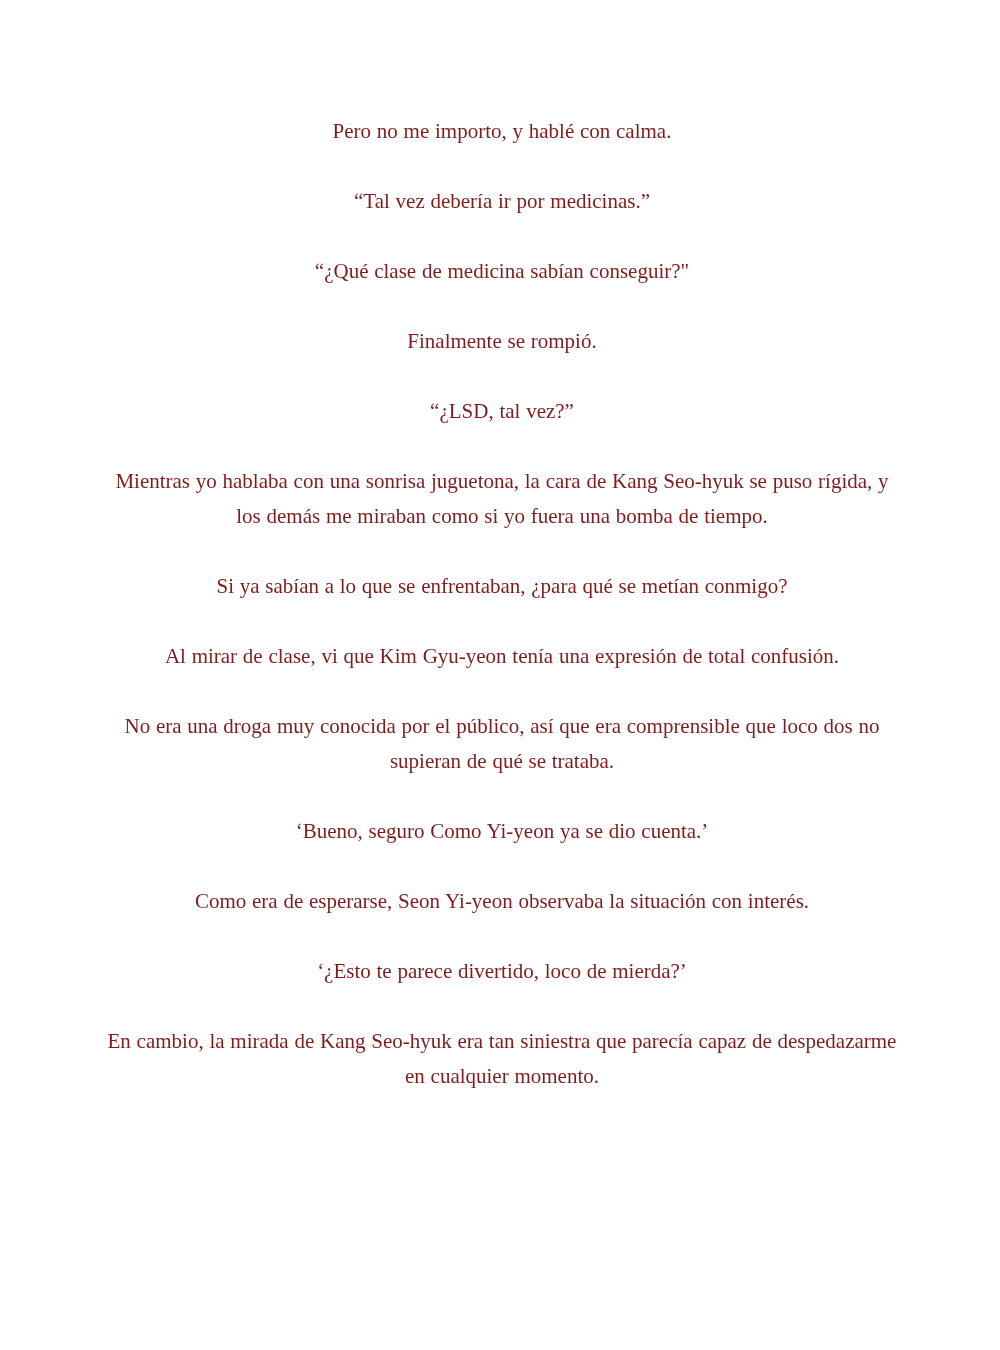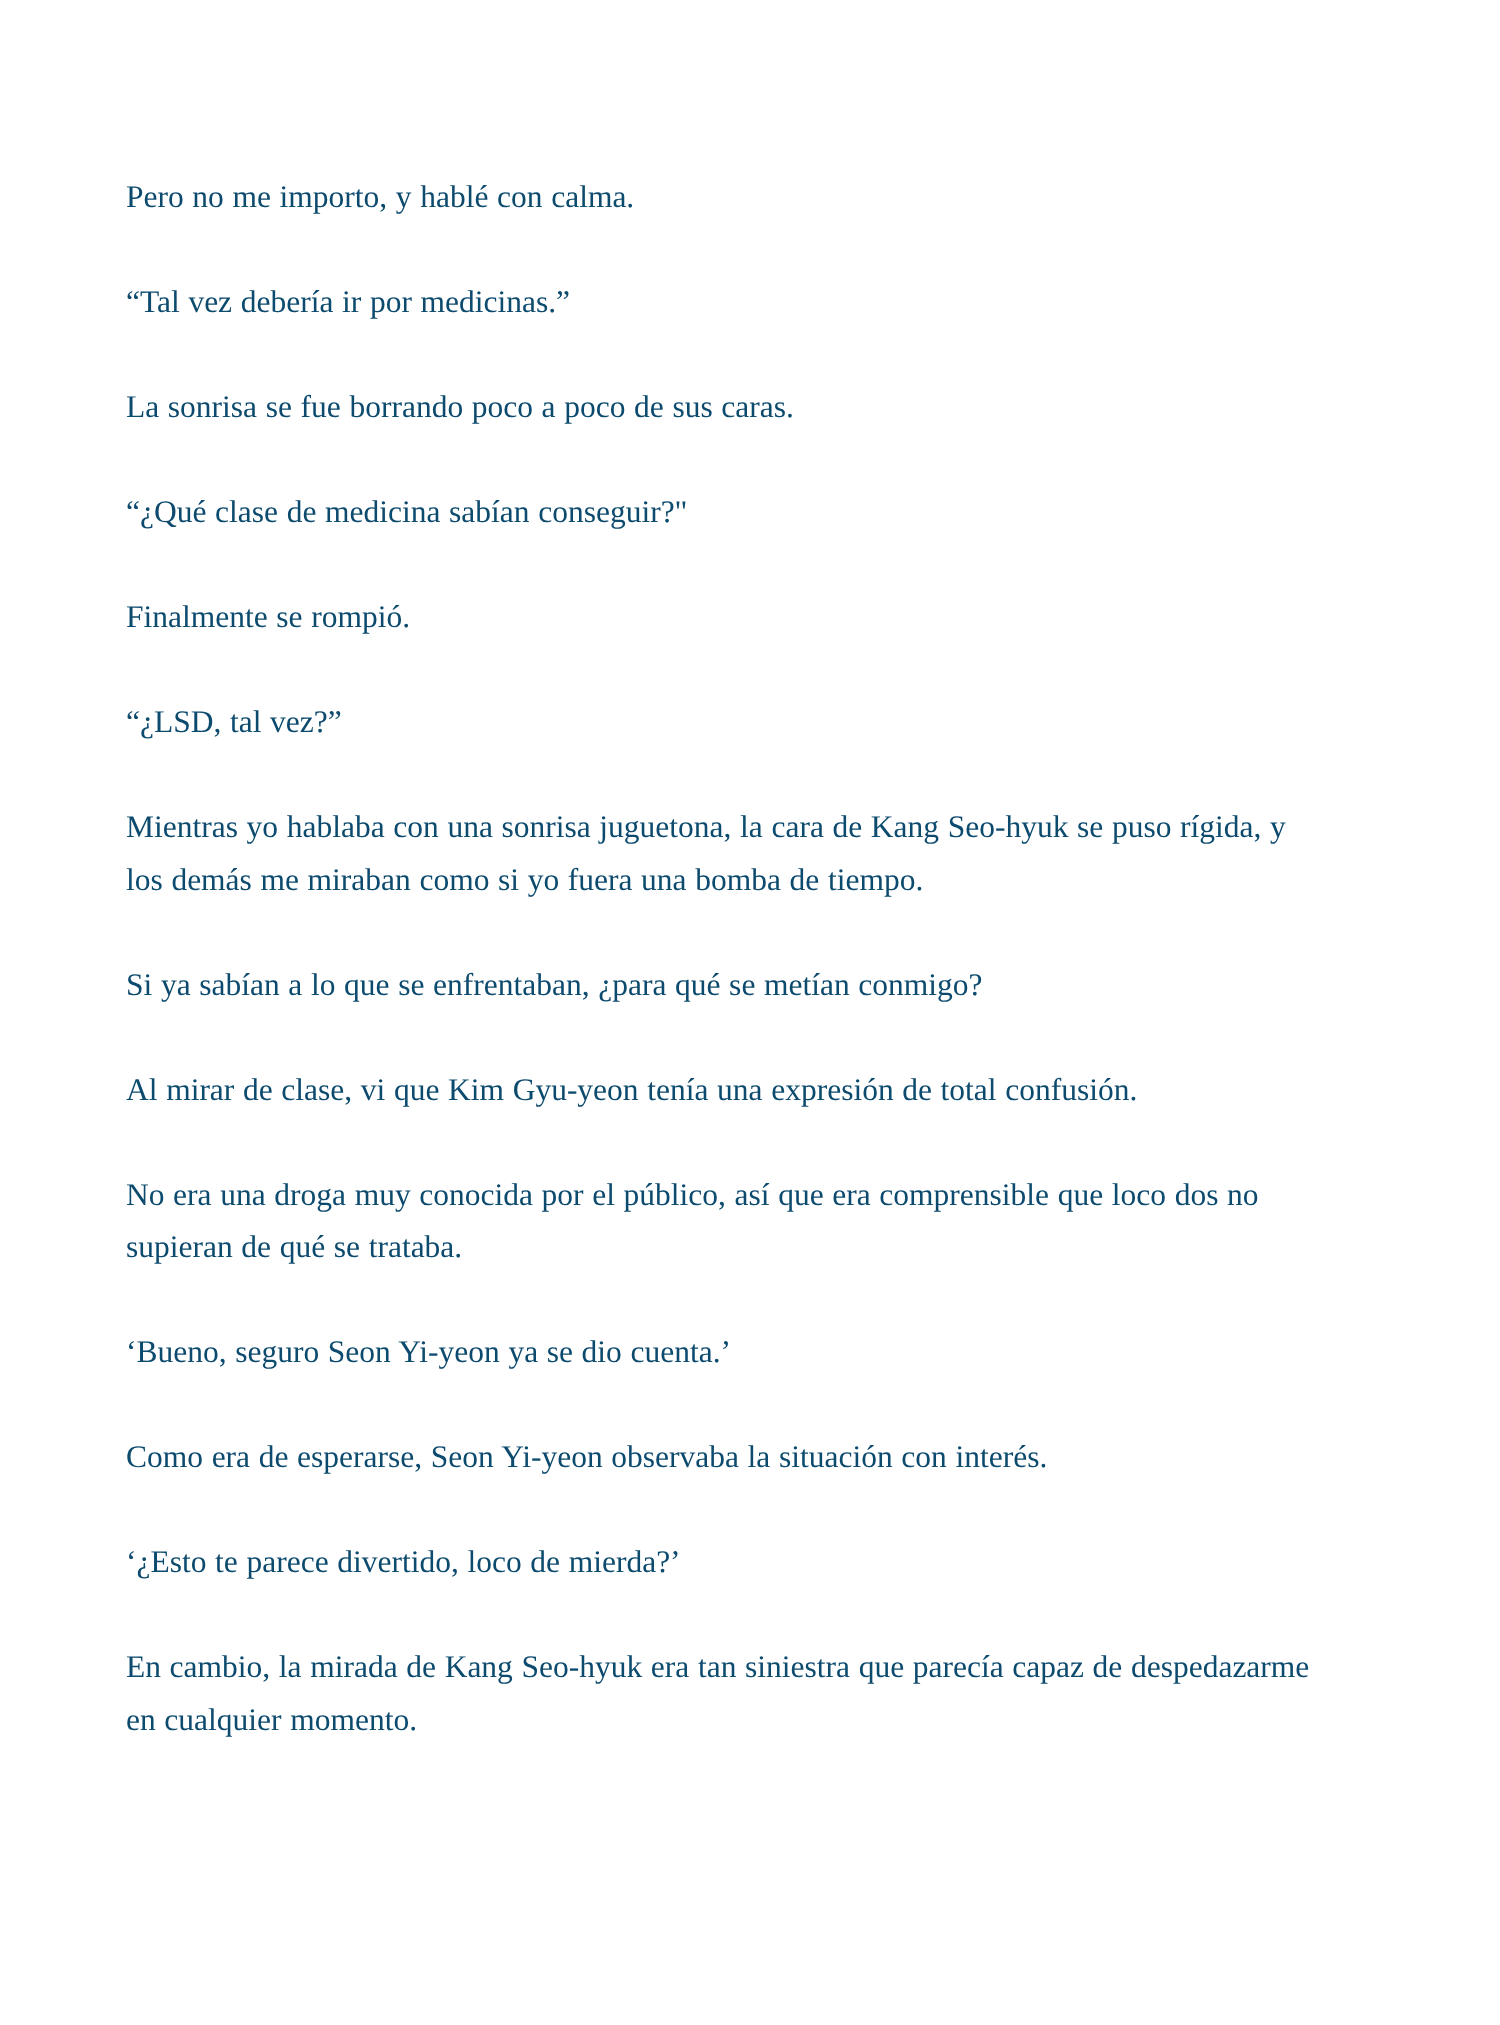--- a/index.html
+++ b/index.html
@@ -8,46 +8,46 @@
       background: #ffffff;
     }
     body {
       width: 1000px;
       height: 1350px;
       position: relative;
       overflow: hidden;
     }
     .page {
       position: absolute;
-      left: 84px;
+      left: 102px;
       top: 114px;
       width: 800px;
       font-family: "Liberation Serif", "DejaVu Serif", serif;
       font-size: 21px;
       line-height: 35px;
-      color: #0c4a6e;
+      color: #7f1d1d;
+      text-align: center;
     }
     .para {
       margin: 0 0 35px 0;
       padding: 0;
       white-space: normal;
       word-spacing: 0.5px;
     }
   </style>
 </head>
 <body>
 
 <div class="page">
   <p class="para">Pero no me importo, y hablé con calma.</p>
   <p class="para">“Tal vez debería ir por medicinas.”</p>
-  <p class="para">La sonrisa se fue borrando poco a poco de sus caras.</p>
   <p class="para">“¿Qué clase de medicina sabían conseguir?"</p>
   <p class="para">Finalmente se rompió.</p>
   <p class="para">“¿LSD, tal vez?”</p>
   <p class="para">Mientras yo hablaba con una sonrisa juguetona, la cara de Kang Seo-hyuk se puso rígida, y los demás me miraban como si yo fuera una bomba de tiempo.</p>
   <p class="para">Si ya sabían a lo que se enfrentaban, ¿para qué se metían conmigo?</p>
   <p class="para">Al mirar de clase, vi que Kim Gyu-yeon tenía una expresión de total confusión.</p>
   <p class="para">No era una droga muy conocida por el público, así que era comprensible que loco dos no supieran de qué se trataba.</p>
-  <p class="para">‘Bueno, seguro Seon Yi-yeon ya se dio cuenta.’</p>
+  <p class="para">‘Bueno, seguro Como Yi-yeon ya se dio cuenta.’</p>
   <p class="para">Como era de esperarse, Seon Yi-yeon observaba la situación con interés.</p>
   <p class="para">‘¿Esto te parece divertido, loco de mierda?’</p>
   <p class="para">En cambio, la mirada de Kang Seo-hyuk era tan siniestra que parecía capaz de despedazarme en cualquier momento.</p>
 </div>
 
 </body></html>

